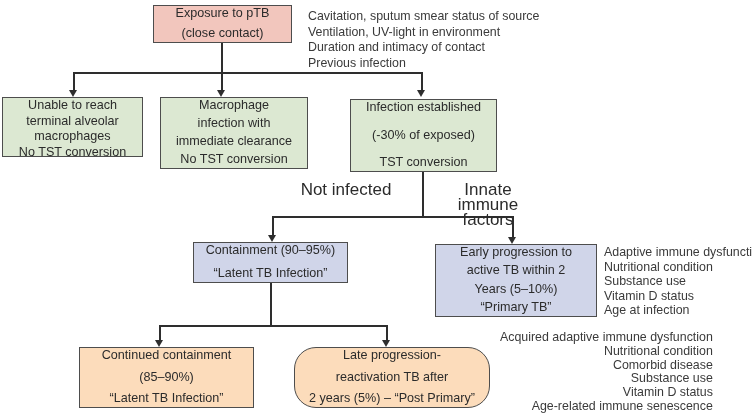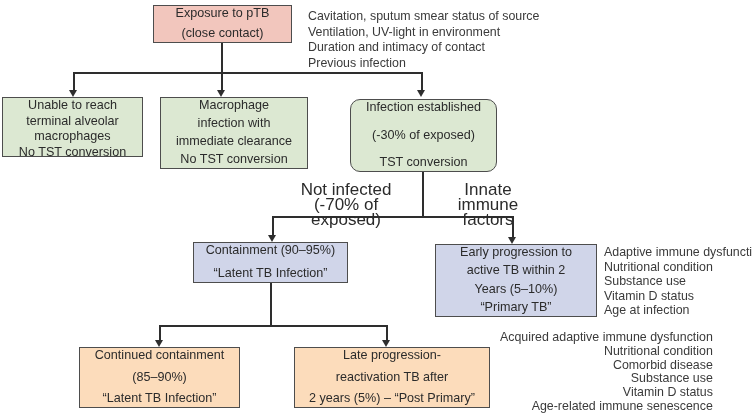--- a/index.html
+++ b/index.html
@@ -25,25 +25,25 @@
     border-top:7px solid #2e2e2e;
   }
   .factors{position:absolute;font-size:12.4px;color:#3a3a3a;}
   .factors div{white-space:nowrap;}
   .flabel{position:absolute;font-size:17px;line-height:15px;text-align:center;color:#2b2b2b;}
 
   
   #box-exposure{left:153px;top:5px;width:139px;height:38px;}
   #box-no-reach{left:2px;top:97px;width:141px;height:60px;}
   #box-clearance{left:160px;top:97px;width:148px;height:72px;}
-  #box-infection{left:350px;top:99px;width:147px;height:73px;border-radius:10px;}
+  #box-infection{left:350px;top:99px;width:147px;height:73px;}
   #box-containment{left:193px;top:242px;width:155px;height:41px;}
   #box-early{left:435px;top:244px;width:162px;height:73px;}
-  #box-continued{left:79px;top:347px;width:161px;height:61px;}
-  #box-late{left:294px;top:347px;width:196px;height:61px;}
+  #box-continued{left:79px;top:347px;width:175px;height:61px;}
+  #box-late{left:294px;top:347px;width:196px;height:61px;border-radius:22px;}
 
   
   #factors-exposure{left:308px;top:9px;line-height:15.5px;}
   #factors-primary{left:604px;top:245px;line-height:14.5px;}
   #factors-post{left:500px;top:331px;line-height:13.8px;text-align:right;}
 
   
   #label-not-infected{left:280px;top:182px;width:132px;}
   #label-innate{left:432px;top:182px;width:112px;}
 </style>
@@ -118,21 +118,20 @@
   </div>
 
   <div class="box orange" id="box-late">
     <div>Late progression-</div>
     <div>reactivation TB after</div>
     <div>2 years (5%) – “Post Primary”</div>
   </div>
 
   <div class="flabel" id="label-not-infected">
     <div>Not infected</div>
-    <div>(-70% of exposed)</div>
   </div>
   <div class="flabel" id="label-innate">
     <div>Innate immune</div>
     <div>factors</div>
   </div>
 
   <div class="factors" id="factors-exposure">
     <div>Cavitation, sputum smear status of source</div>
     <div>Ventilation, UV-light in environment</div>
     <div>Duration and intimacy of contact</div>

